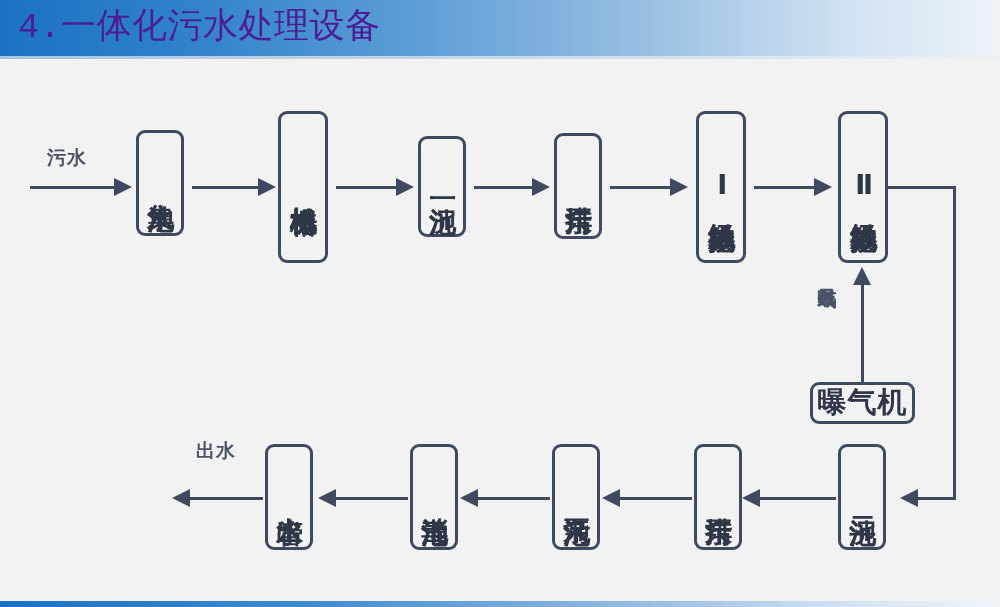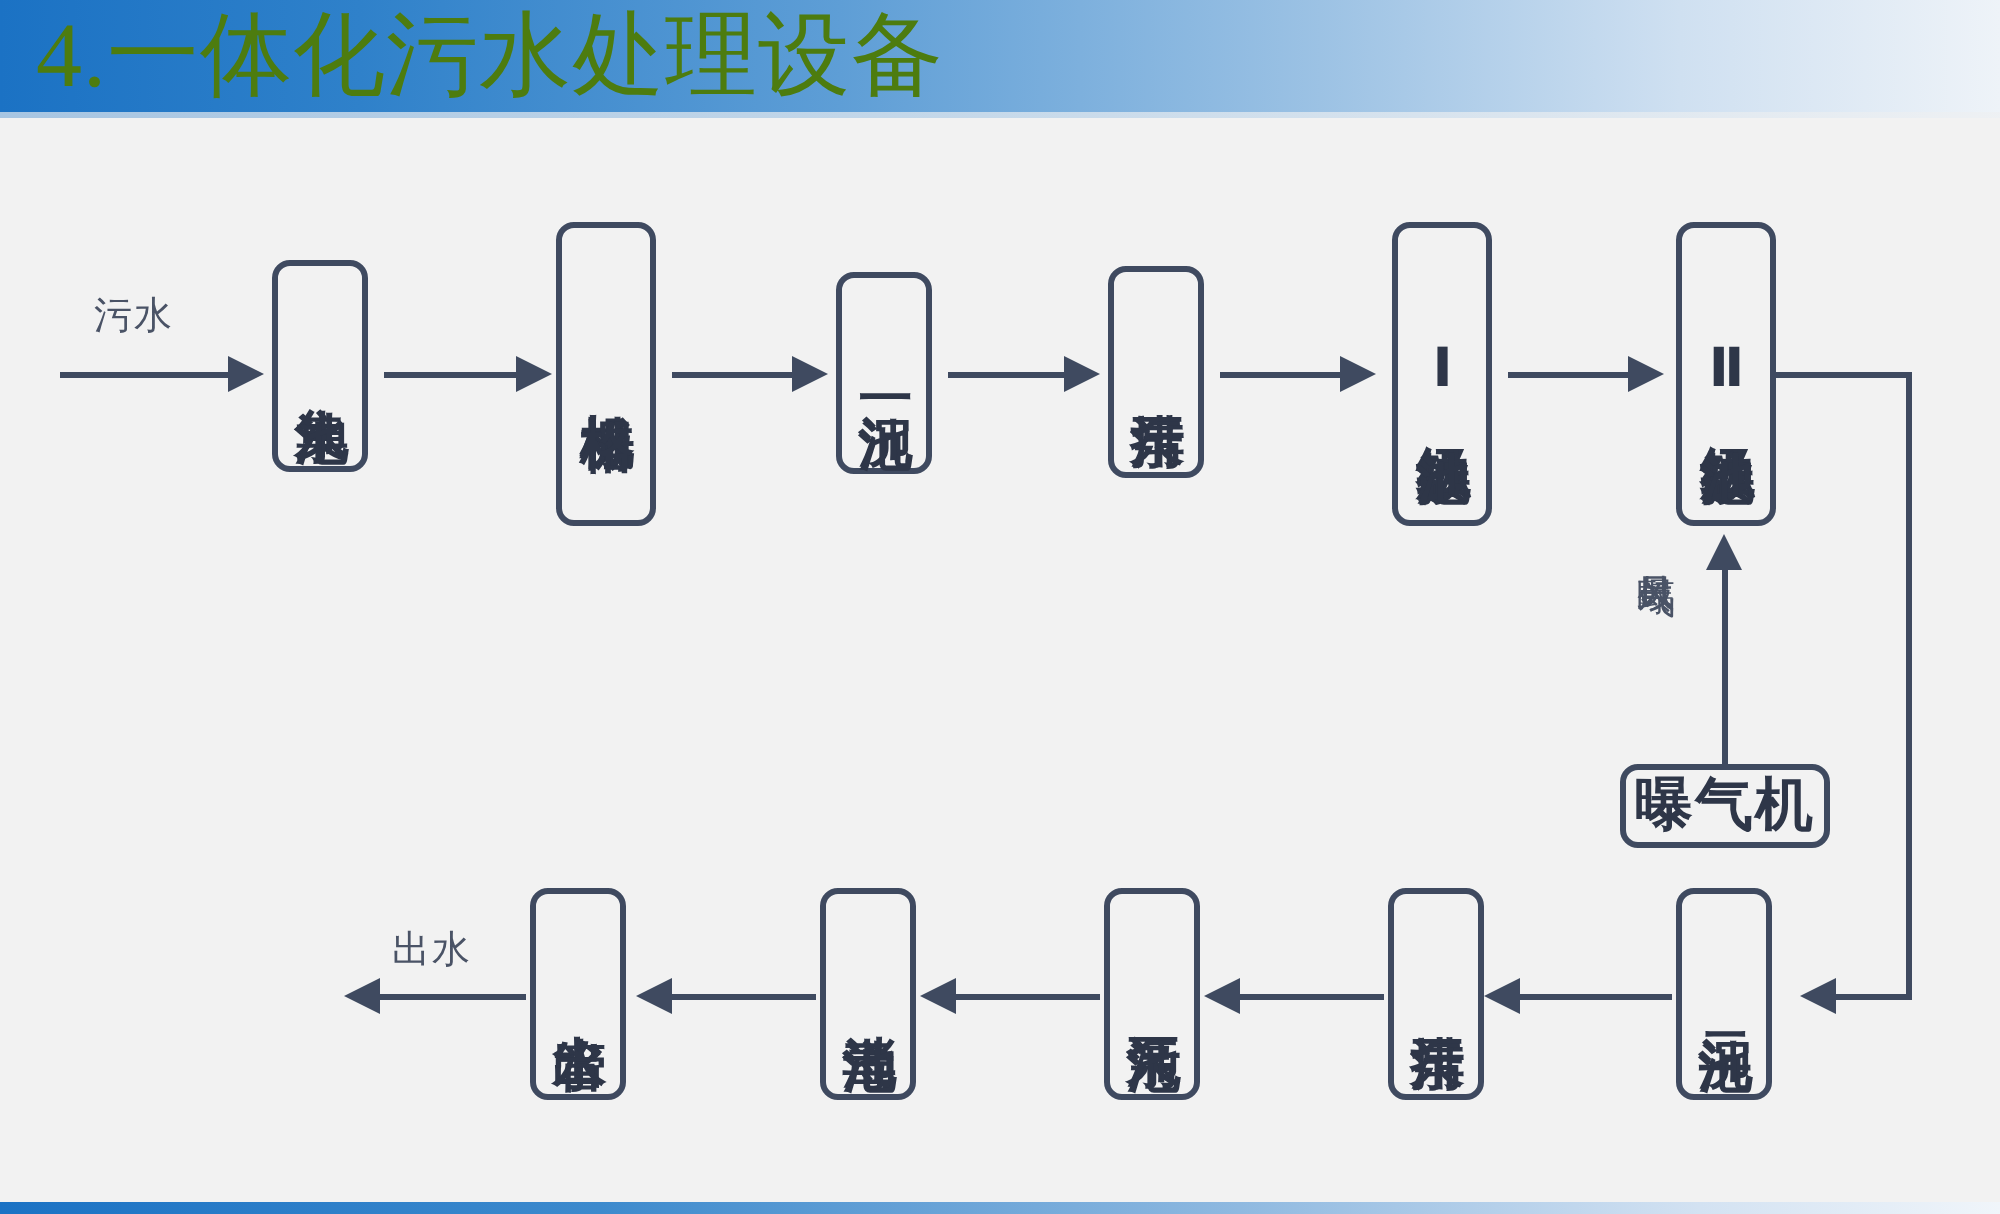--- a/index.html
+++ b/index.html
@@ -26,26 +26,26 @@
     left: 0;
     top: 0;
     width: 1000px;
     height: 56px;
     background: linear-gradient(90deg, #1b72c4 0%, #2f81ca 18%, #5e9ed6 42%, #9cc2e4 66%, #cfe0f1 84%, #eef3f8 100%);
   }
   .header-title {
     position: absolute;
     left: 18px;
     top: 3px;
-    font-size: 46px;
+    font-size: 35px;
     line-height: 50px;
-    color: #4d7c0f;
+    color: #4c1d95;
     letter-spacing: 0.5px;
     white-space: nowrap;
-    font-family: Liberation Serif, serif;
+    font-family: Liberation Mono, monospace;
   }
   .header-underline {
     position: absolute;
     left: 0;
     top: 56px;
     width: 1000px;
     height: 3px;
     background: linear-gradient(90deg, #1b72c4 0%, #6ba5d9 45%, #e6eef6 100%);
     opacity: 0.35;
   }
@@ -120,21 +120,21 @@
   .arrow-up {
     border-left: 9px solid transparent;
     border-right: 9px solid transparent;
     border-bottom: 18px solid #3f4a60;
   }
 
   .edge-label {
     position: absolute;
     font-size: 19px;
     color: #4a5366;
-    font-weight: 400;
+    font-weight: 700;
     white-space: nowrap;
     letter-spacing: 1px;
   }
   .edge-label.vertical {
     writing-mode: vertical-rl;
     text-orientation: upright;
     line-height: 1.0;
     font-size: 19px;
   }
 </style>
@@ -228,18 +228,18 @@
     <span class="vtext">消毒池</span>
   </div>
 
   <div class="line-h" style="left:336px; top:497px; width:72px;"></div>
   <div class="arrow-head arrow-left" style="left:318px; top:489px;"></div>
 
   <div class="node" style="left:265px; top:444px; width:48px; height:106px;">
     <span class="vtext">出水管</span>
   </div>
 
-  <div class="edge-label" style="left:196px; top:462px;">出水</div>
+  <div class="edge-label" style="left:196px; top:438px;">出水</div>
   <div class="line-h" style="left:190px; top:497px; width:73px;"></div>
   <div class="arrow-head arrow-left" style="left:172px; top:489px;"></div>
 
   <div class="footer-bar"></div>
 </div>
 
 </body></html>

